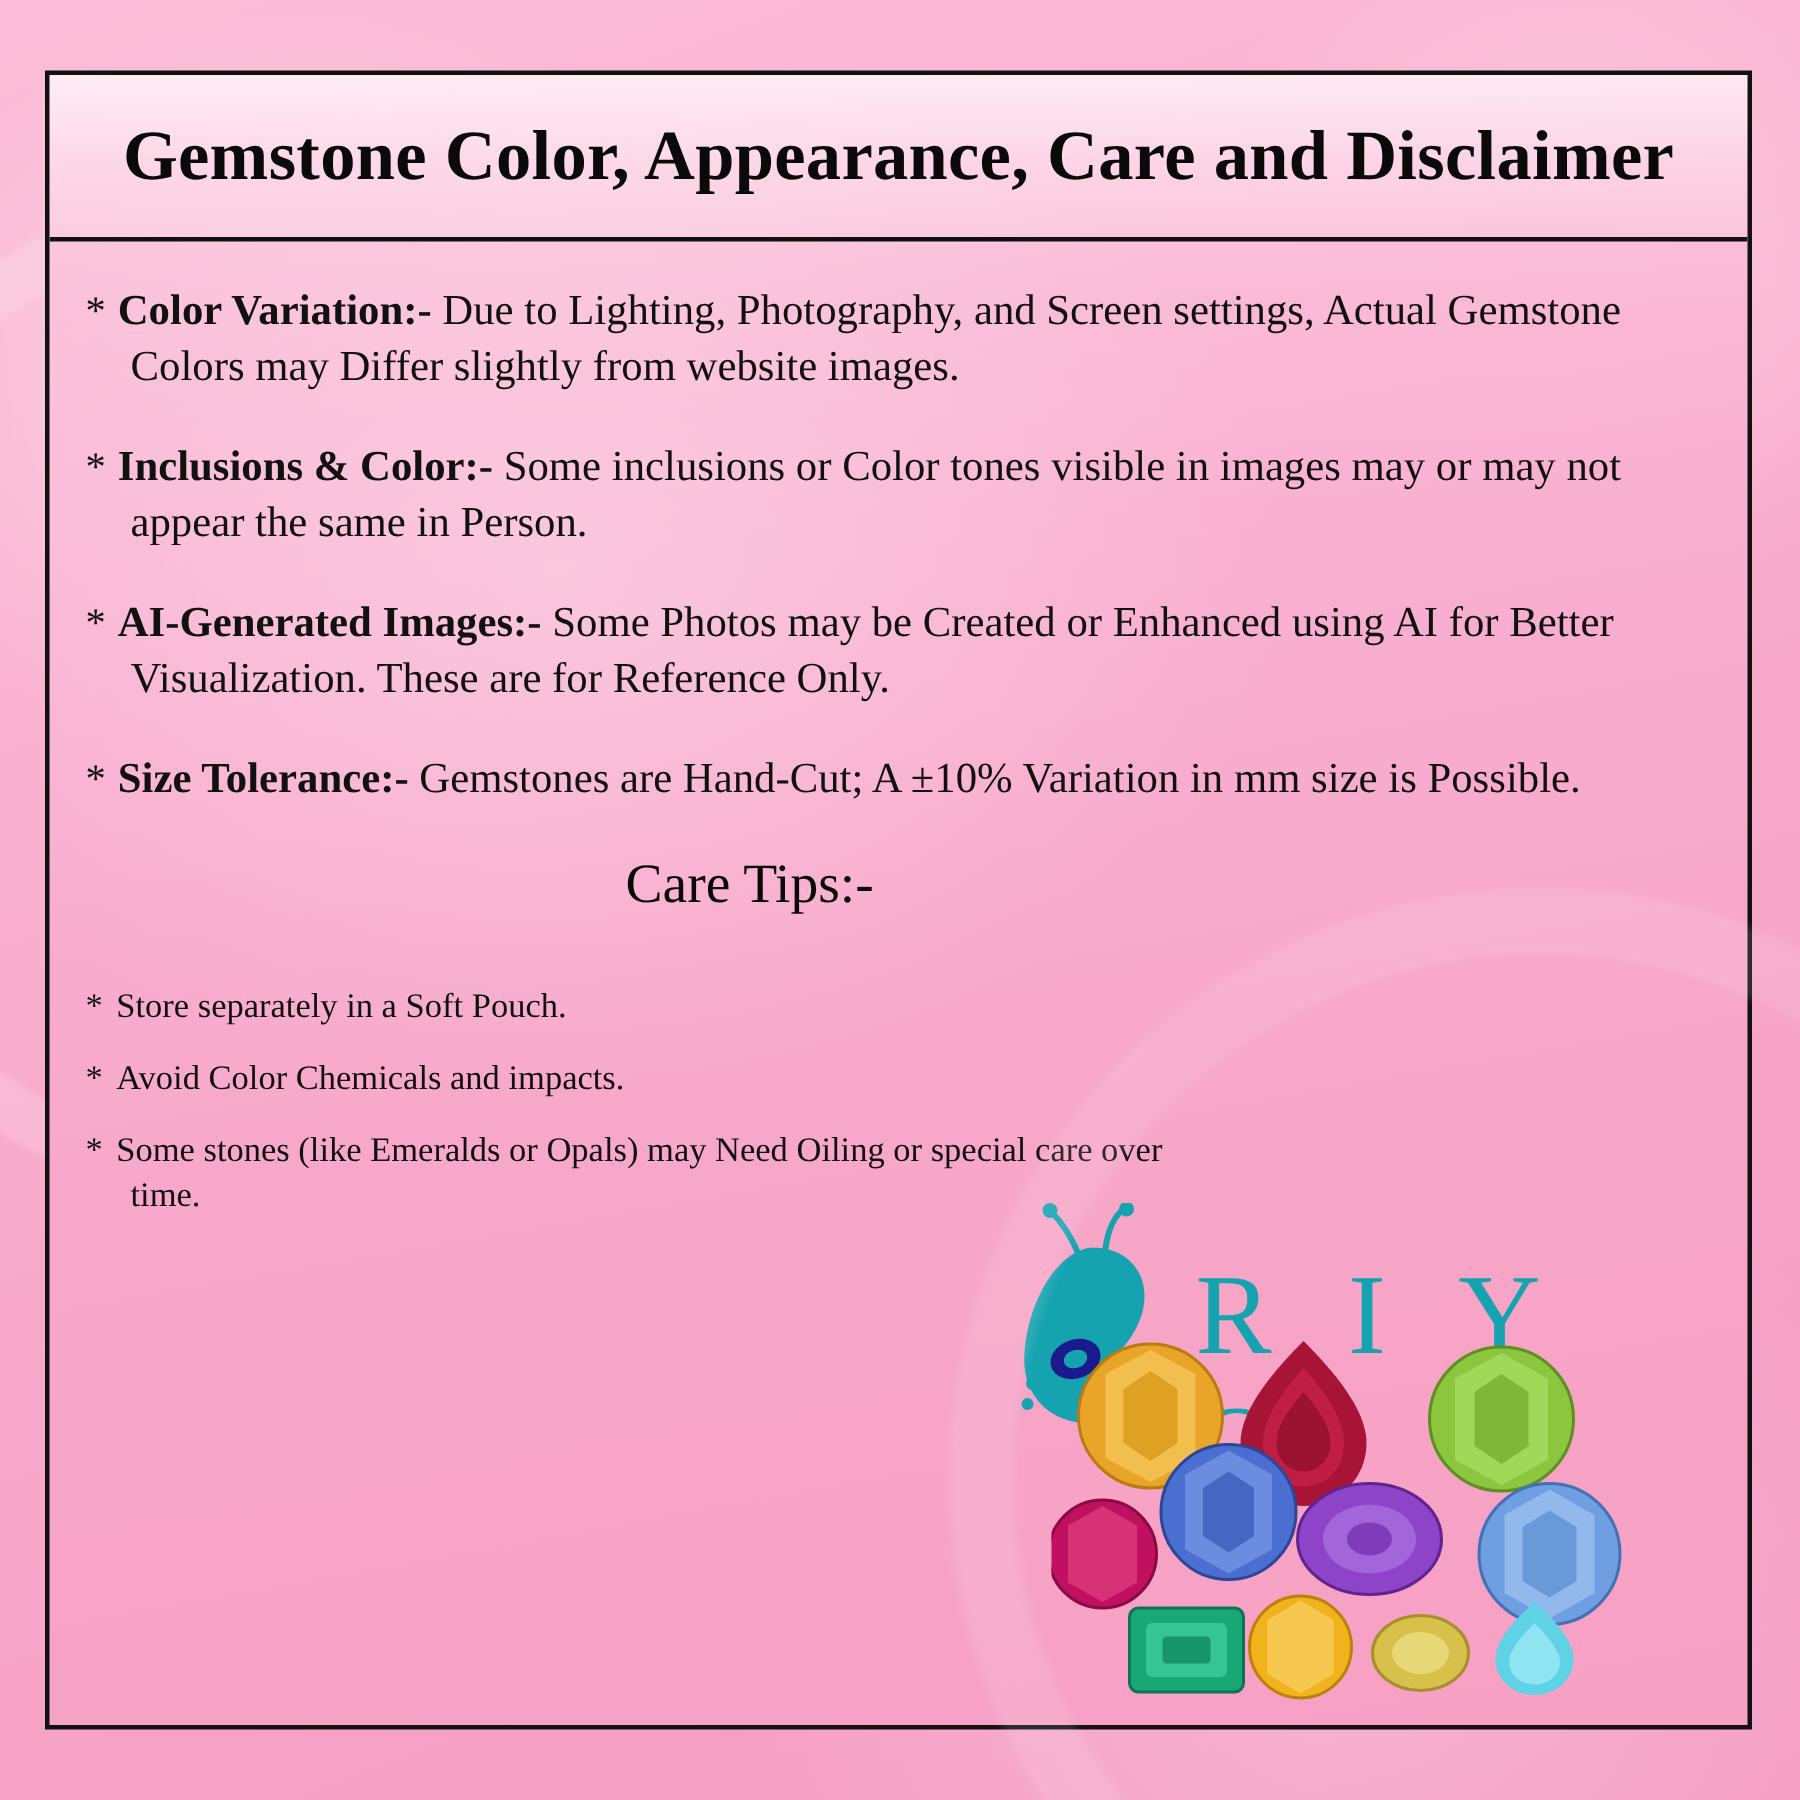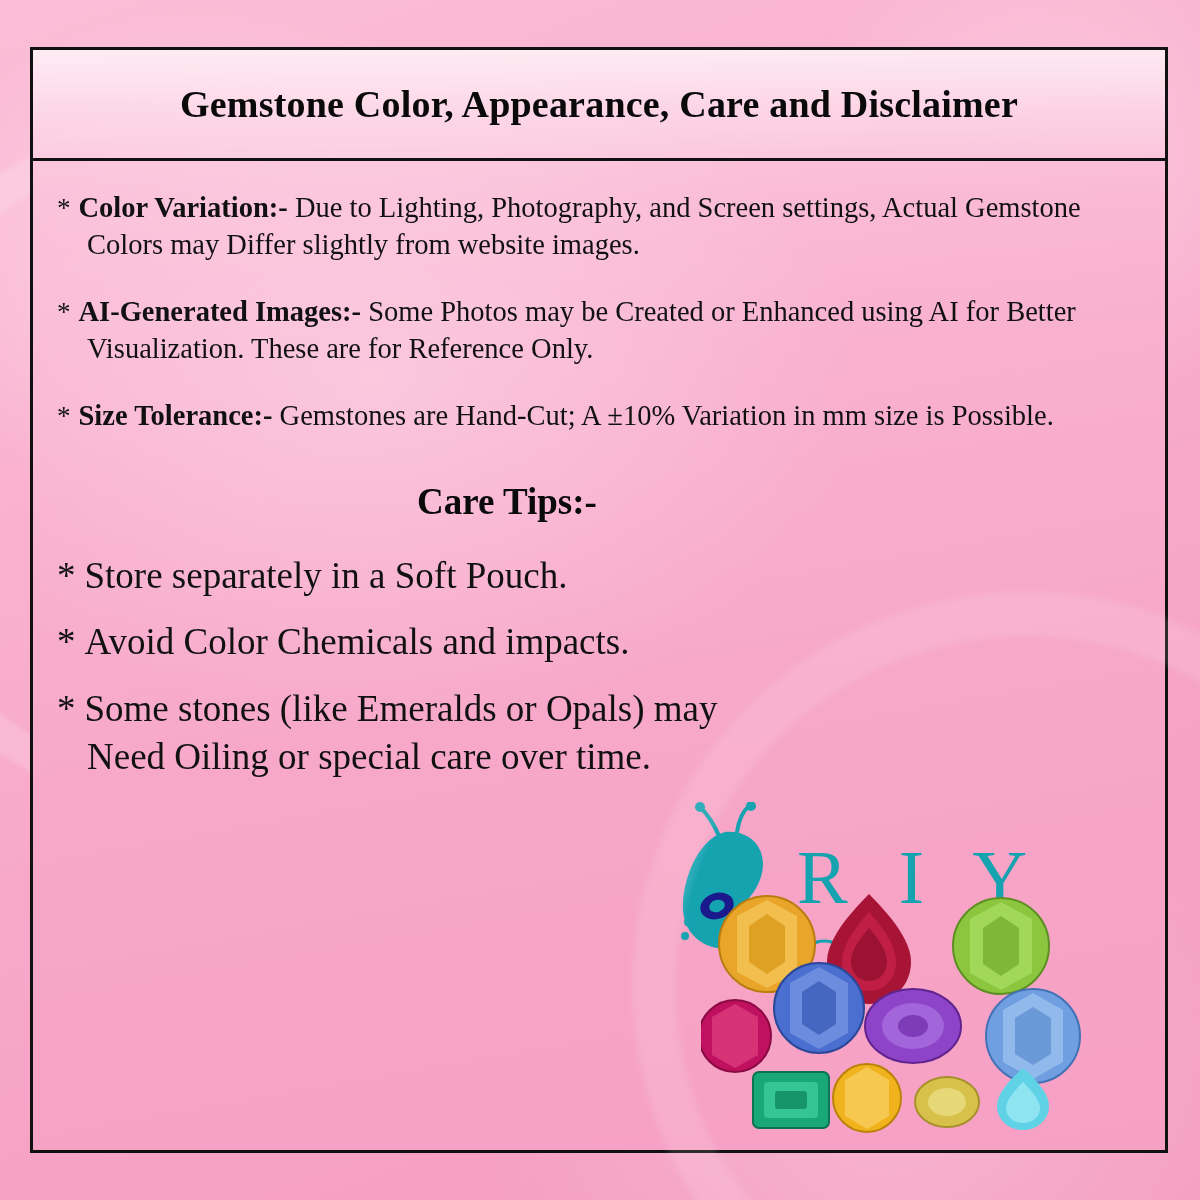--- a/index.html
+++ b/index.html
@@ -73,21 +73,21 @@
     border-bottom: 3px solid #111;
     background:
       linear-gradient(180deg, rgba(255,255,255,0.55) 0%, rgba(255,255,255,0.22) 55%, rgba(255,255,255,0.10) 100%);
     display: flex;
     align-items: center;
     justify-content: center;
   }
   .title {
     font-family: "Liberation Serif", serif;
     font-weight: bold;
-    font-size: 38px;
+    font-size: 47px;
     letter-spacing: 0.2px;
     color: #0a0a0a;
     white-space: nowrap;
     text-align: right;
   }
 
   .body {
     position: relative;
     padding: 28px 33px 0 24px;
   }
@@ -117,32 +117,32 @@
 
   
   .care-row {
     position: relative;
     height: 86px;
     margin-top: -4px;
   }
   .care-title {
     position: absolute;
     left: 360px;
-    top: 20px;
+    top: 4px;
     font-size: 37px;
-    font-weight: bold;
+    font-weight: normal;
     color: #0a0a0a;
   }
 
   .care-list {
     margin-top: 6px;
   }
   .care-item {
     color: #111;
-    font-size: 37px;
+    font-size: 23px;
     line-height: 1.30;
     margin: 0 0 18px 0;
     padding-left: 30px;
     text-indent: -30px;
     max-width: 700px;
   }
   .care-item .star {
     padding-right: 9px;
   }
 
@@ -193,20 +193,23 @@
       <div class="title">Gemstone Color, Appearance, Care and Disclaimer</div>
     </div>
 
     <div class="body">
 
       <p class="bullet">
         <span class="star">*</span><b>Color Variation:-</b><span class="txt"> Due to Lighting, Photography, and Screen settings, Actual Gemstone Colors may Differ slightly from website images.</span>
       </p>
 
 
+      <p class="bullet">
+        <span class="star">*</span><b>Inclusions &amp; Color:-</b><span class="txt"> Some inclusions or Color tones visible in images may or may not appear the same in Person.</span>
+      </p>
 
       <p class="bullet">
         <span class="star">*</span><b>AI-Generated Images:-</b><span class="txt"> Some Photos may be Created or Enhanced using AI for Better Visualization. These are for Reference Only.</span>
       </p>
 
       <p class="bullet compact">
         <span class="star">*</span><b>Size Tolerance:-</b><span class="txt"> Gemstones are Hand-Cut; A ±10% Variation in mm size is Possible.</span>
       </p>
 
       <div class="care-row">

